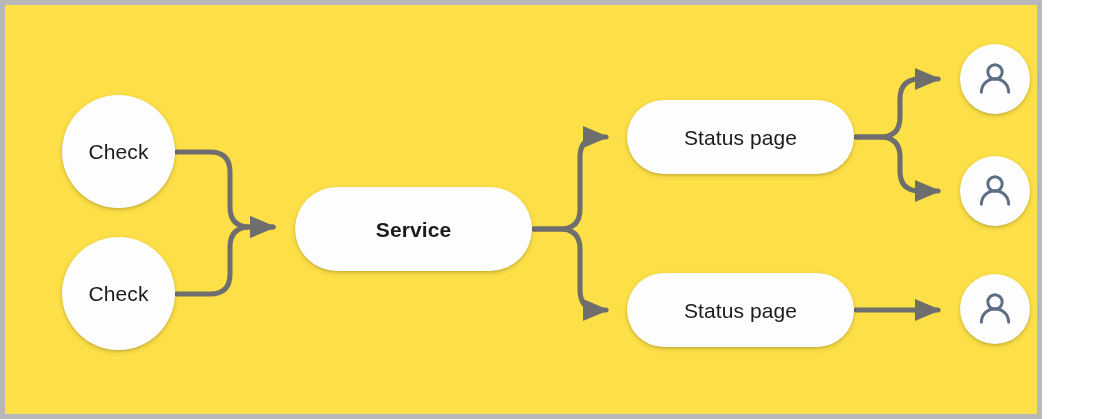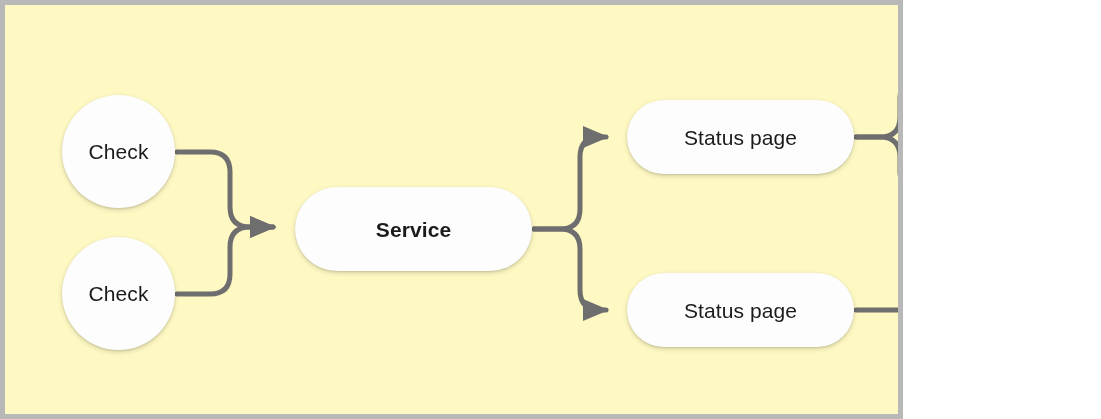--- a/index.html
+++ b/index.html
@@ -6,25 +6,25 @@
   html, body {
     margin: 0;
     padding: 0;
     background: #ffffff;
   }
   body {
     font-family: "Liberation Sans", sans-serif;
   }
   #canvas-frame {
     position: relative;
-    width: 903px;
+    width: 1042px;
     height: 419px;
     box-sizing: border-box;
     border: 5px solid #b8b8b8;
-    background: #fef9c3;
+    background: #fde047;
     overflow: hidden;
   }
   #diagram-surface {
     position: absolute;
     inset: 0;
   }
   #connector-layer {
     position: absolute;
     left: 0;
     top: 0;

